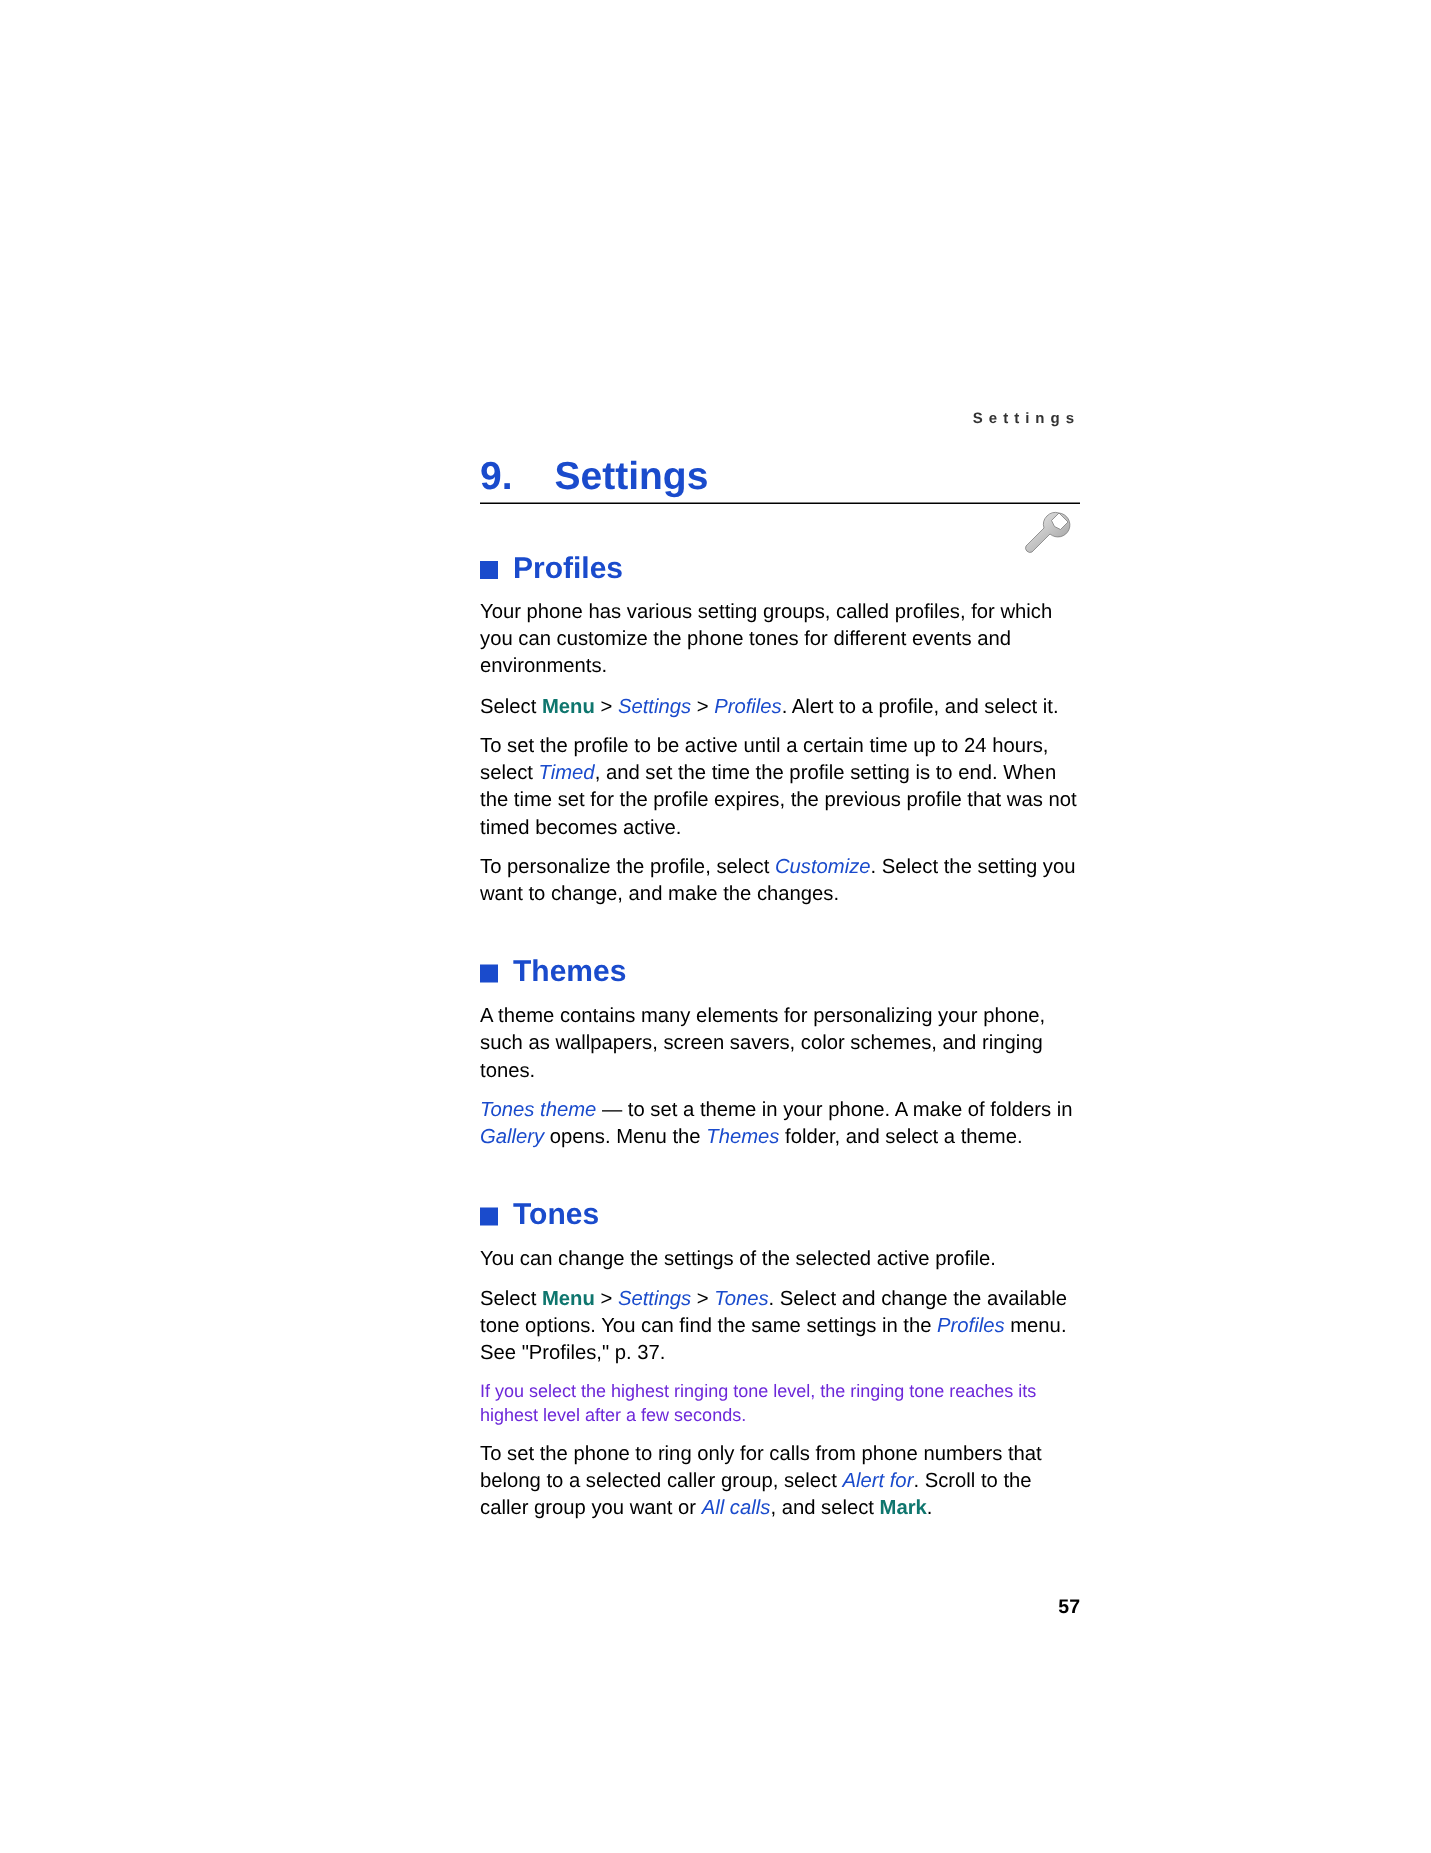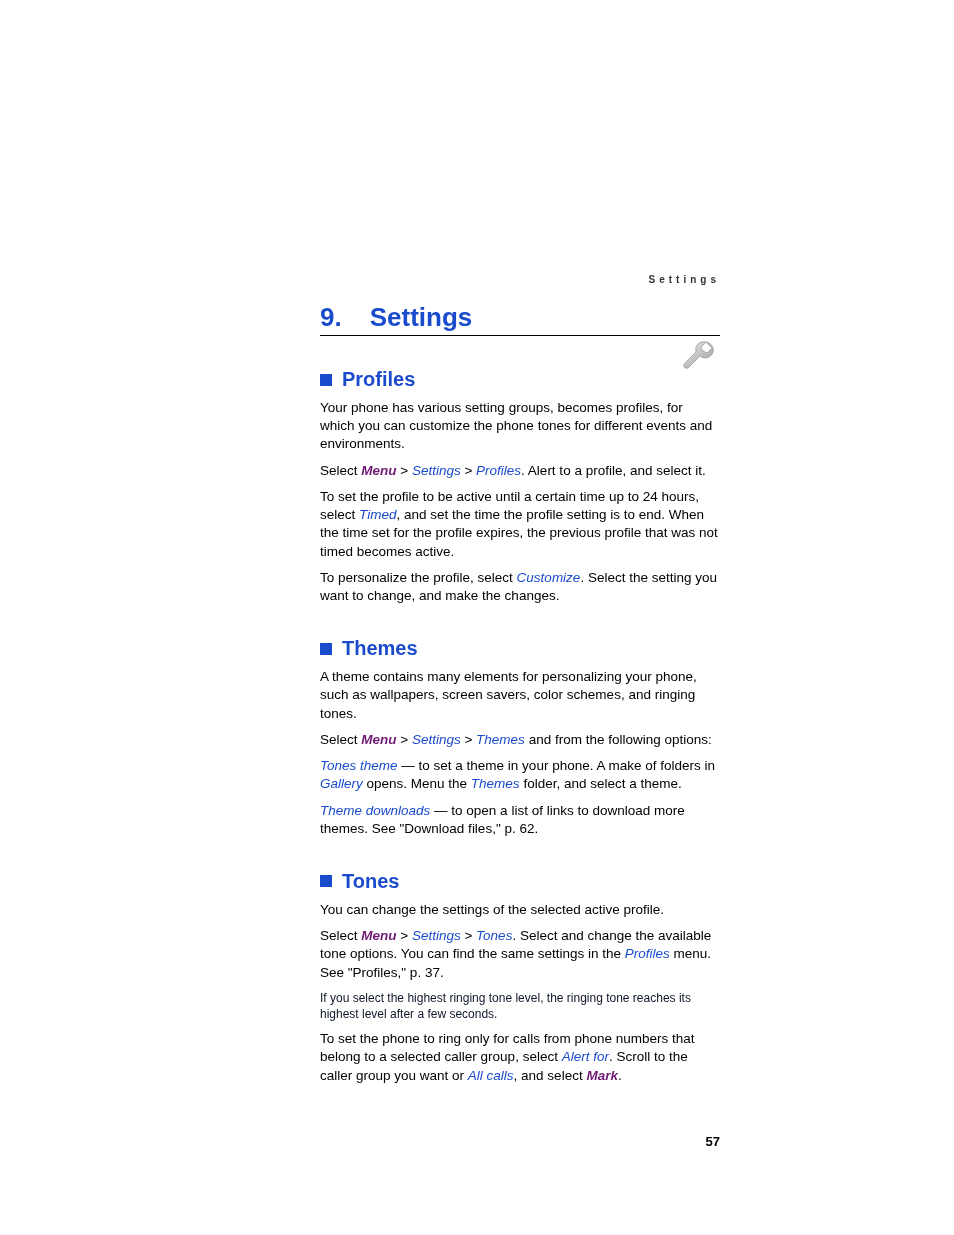--- a/index.html
+++ b/index.html
@@ -77,28 +77,27 @@
     font-family: Arial, Helvetica, sans-serif;
     font-size: 13.5px;
     line-height: 1.35;
     color: #000;
     margin: 8px 0 0 0;
   }
   p.note {
     font-family: Arial, Helvetica, sans-serif;
     font-size: 12px;
     line-height: 1.35;
-    color: #0f172a;
+    color: #6d28d9;
     margin: 8px 0 0 0;
   }
   .blue-bold {
-    color: #701a75;
+    color: #0f766e;
     font-weight: bold;
     font-family: Arial, Helvetica, sans-serif;
-    font-style: italic;
   }
   .blue-ital {
     color: #1a4bcc;
     font-style: italic;
     font-family: Arial, Helvetica, sans-serif;
   }
   .gt {
     color: #000;
     font-family: Arial, Helvetica, sans-serif;
   }
@@ -137,21 +136,21 @@
         </defs>
         <path d="M26 4 a8 8 0 1 1 -6 14 l-12 12 a3 3 0 0 1 -4 -4 l12 -12 a8 8 0 0 1 10 -10 l-5 5 2 4 4 2 5 -5 z" fill="url(#g1)" stroke="#777" stroke-width="0.5"></path>
       </svg>
     </div>
 
     <div class="section-head">
       <span class="sq"></span>
       <span class="title">Profiles</span>
     </div>
 
-    <p class="body">Your phone has various setting groups, becomes profiles, for which you can customize the phone tones for different events and environments.</p>
+    <p class="body">Your phone has various setting groups, called profiles, for which you can customize the phone tones for different events and environments.</p>
 
     <p class="body">
       <span>Select </span><span class="blue-bold">Menu</span><span class="gt"> &gt; </span><span class="blue-ital">Settings</span><span class="gt"> &gt; </span><span class="blue-ital">Profiles</span><span>. Alert to a profile, and select it.</span>
     </p>
 
 
     <p class="body">
       <span>To set the profile to be active until a certain time up to 24 hours, select </span><span class="blue-ital">Timed</span><span>, and set the time the profile setting is to end. When the time set for the profile expires, the previous profile that was not timed becomes active.</span>
     </p>
 
@@ -159,31 +158,25 @@
       <span>To personalize the profile, select </span><span class="blue-ital">Customize</span><span>. Select the setting you want to change, and make the changes.</span>
     </p>
 
     <div class="section-head">
       <span class="sq"></span>
       <span class="title">Themes</span>
     </div>
 
     <p class="body">A theme contains many elements for personalizing your phone, such as wallpapers, screen savers, color schemes, and ringing tones.</p>
 
-    <p class="body">
-      <span>Select </span><span class="blue-bold">Menu</span><span class="gt"> &gt; </span><span class="blue-ital">Settings</span><span class="gt"> &gt; </span><span class="blue-ital">Themes</span><span> and from the following options:</span>
-    </p>
 
     <p class="body">
       <span class="blue-ital">Tones theme</span><span> — to set a theme in your phone. A make of folders in </span><span class="blue-ital">Gallery</span><span> opens. Menu the </span><span class="blue-ital">Themes</span><span> folder, and select a theme.</span>
     </p>
 
-    <p class="body">
-      <span class="blue-ital">Theme downloads</span><span> — to open a list of links to download more themes. See "Download files," p. 62.</span>
-    </p>
 
     <div class="section-head">
       <span class="sq"></span>
       <span class="title">Tones</span>
     </div>
 
     <p class="body">You can change the settings of the selected active profile.</p>
 
     <p class="body">
       <span>Select </span><span class="blue-bold">Menu</span><span class="gt"> &gt; </span><span class="blue-ital">Settings</span><span class="gt"> &gt; </span><span class="blue-ital">Tones</span><span>. Select and change the available tone options. You can find the same settings in the </span><span class="blue-ital">Profiles</span><span> menu. See "Profiles," p. 37.</span>

